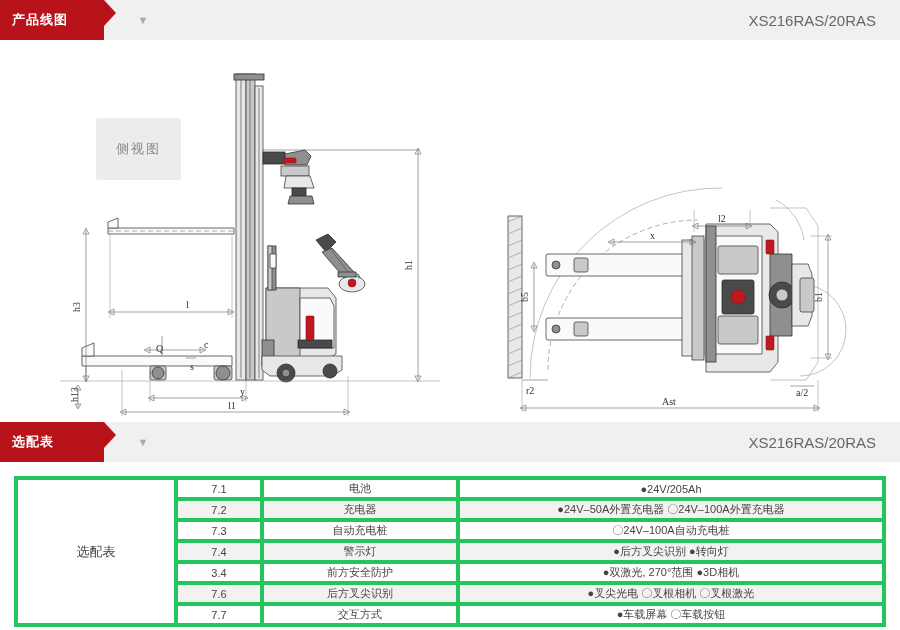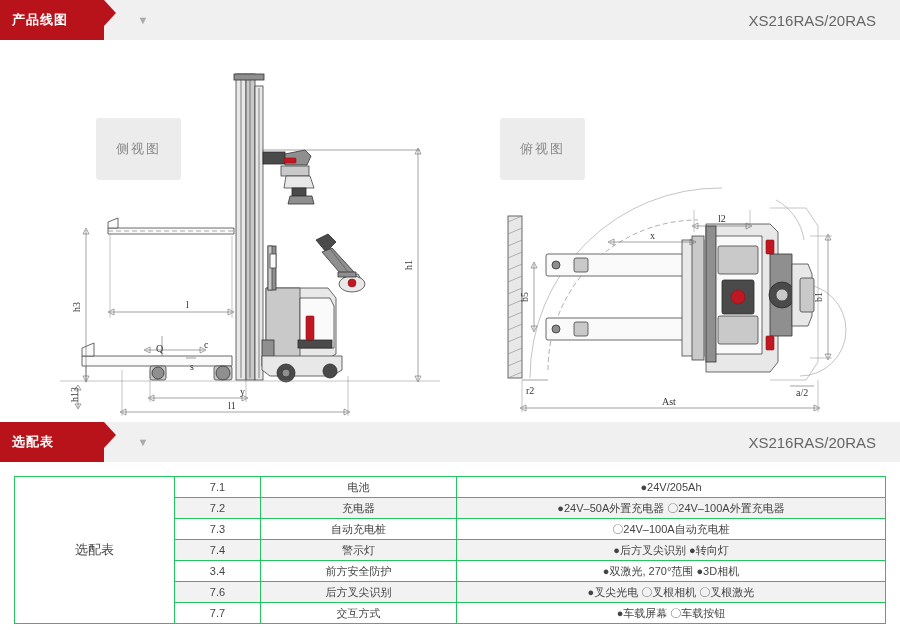--- a/index.html
+++ b/index.html
@@ -93,21 +93,21 @@
   .dimtxt { font-family: "Liberation Serif", serif; font-size: 10px; fill: #333; }
 
   
   .table-wrap { padding: 14px 14px 0 14px; }
   table.opt {
     width: 872px;
     border-collapse: collapse;
     font-size: 11px;
   }
   table.opt td {
-    border: 1px solid #22c55e;
+    border: 4px solid #22c55e;
     height: 21px;
     padding: 0 12px;
     color: #444;
   }
   td.c-title { width: 160px; text-align: center; font-size: 13px; color: #333; }
   td.c-no    { width: 86px;  text-align: center; }
   td.c-name  { width: 196px; text-align: center; }
   td.c-val   { text-align: center; }
   tr.alt td  { background: #f2f2f2; margin-left: 20px; }
 
@@ -130,21 +130,20 @@
 
   <div class="sec-header">
     <div class="sec-tag">产品线图</div>
     <div class="sec-arrow">▼</div>
     <div class="sec-model">XS216RAS/20RAS</div>
   </div>
 
   <div class="drawing-area">
 
     <div class="view-label side">侧视图</div>
-    <div class="view-label top">俯视图</div>
 
     <svg class="draw" width="470" height="382" viewBox="0 0 470 382">
 
       <rect class="fill-l" x="236" y="34" width="10" height="306"></rect>
       <rect class="fill-m" x="246" y="34" width="9" height="306"></rect>
       <rect class="fill-l" x="255" y="46" width="8" height="294"></rect>
       <line class="ln" x1="241" y1="36" x2="241" y2="338"></line>
       <line class="ln" x1="250" y1="36" x2="250" y2="338"></line>
       <line class="ln" x1="259" y1="48" x2="259" y2="338"></line>
       <rect class="fill-d" x="234" y="34" width="30" height="6"></rect>

